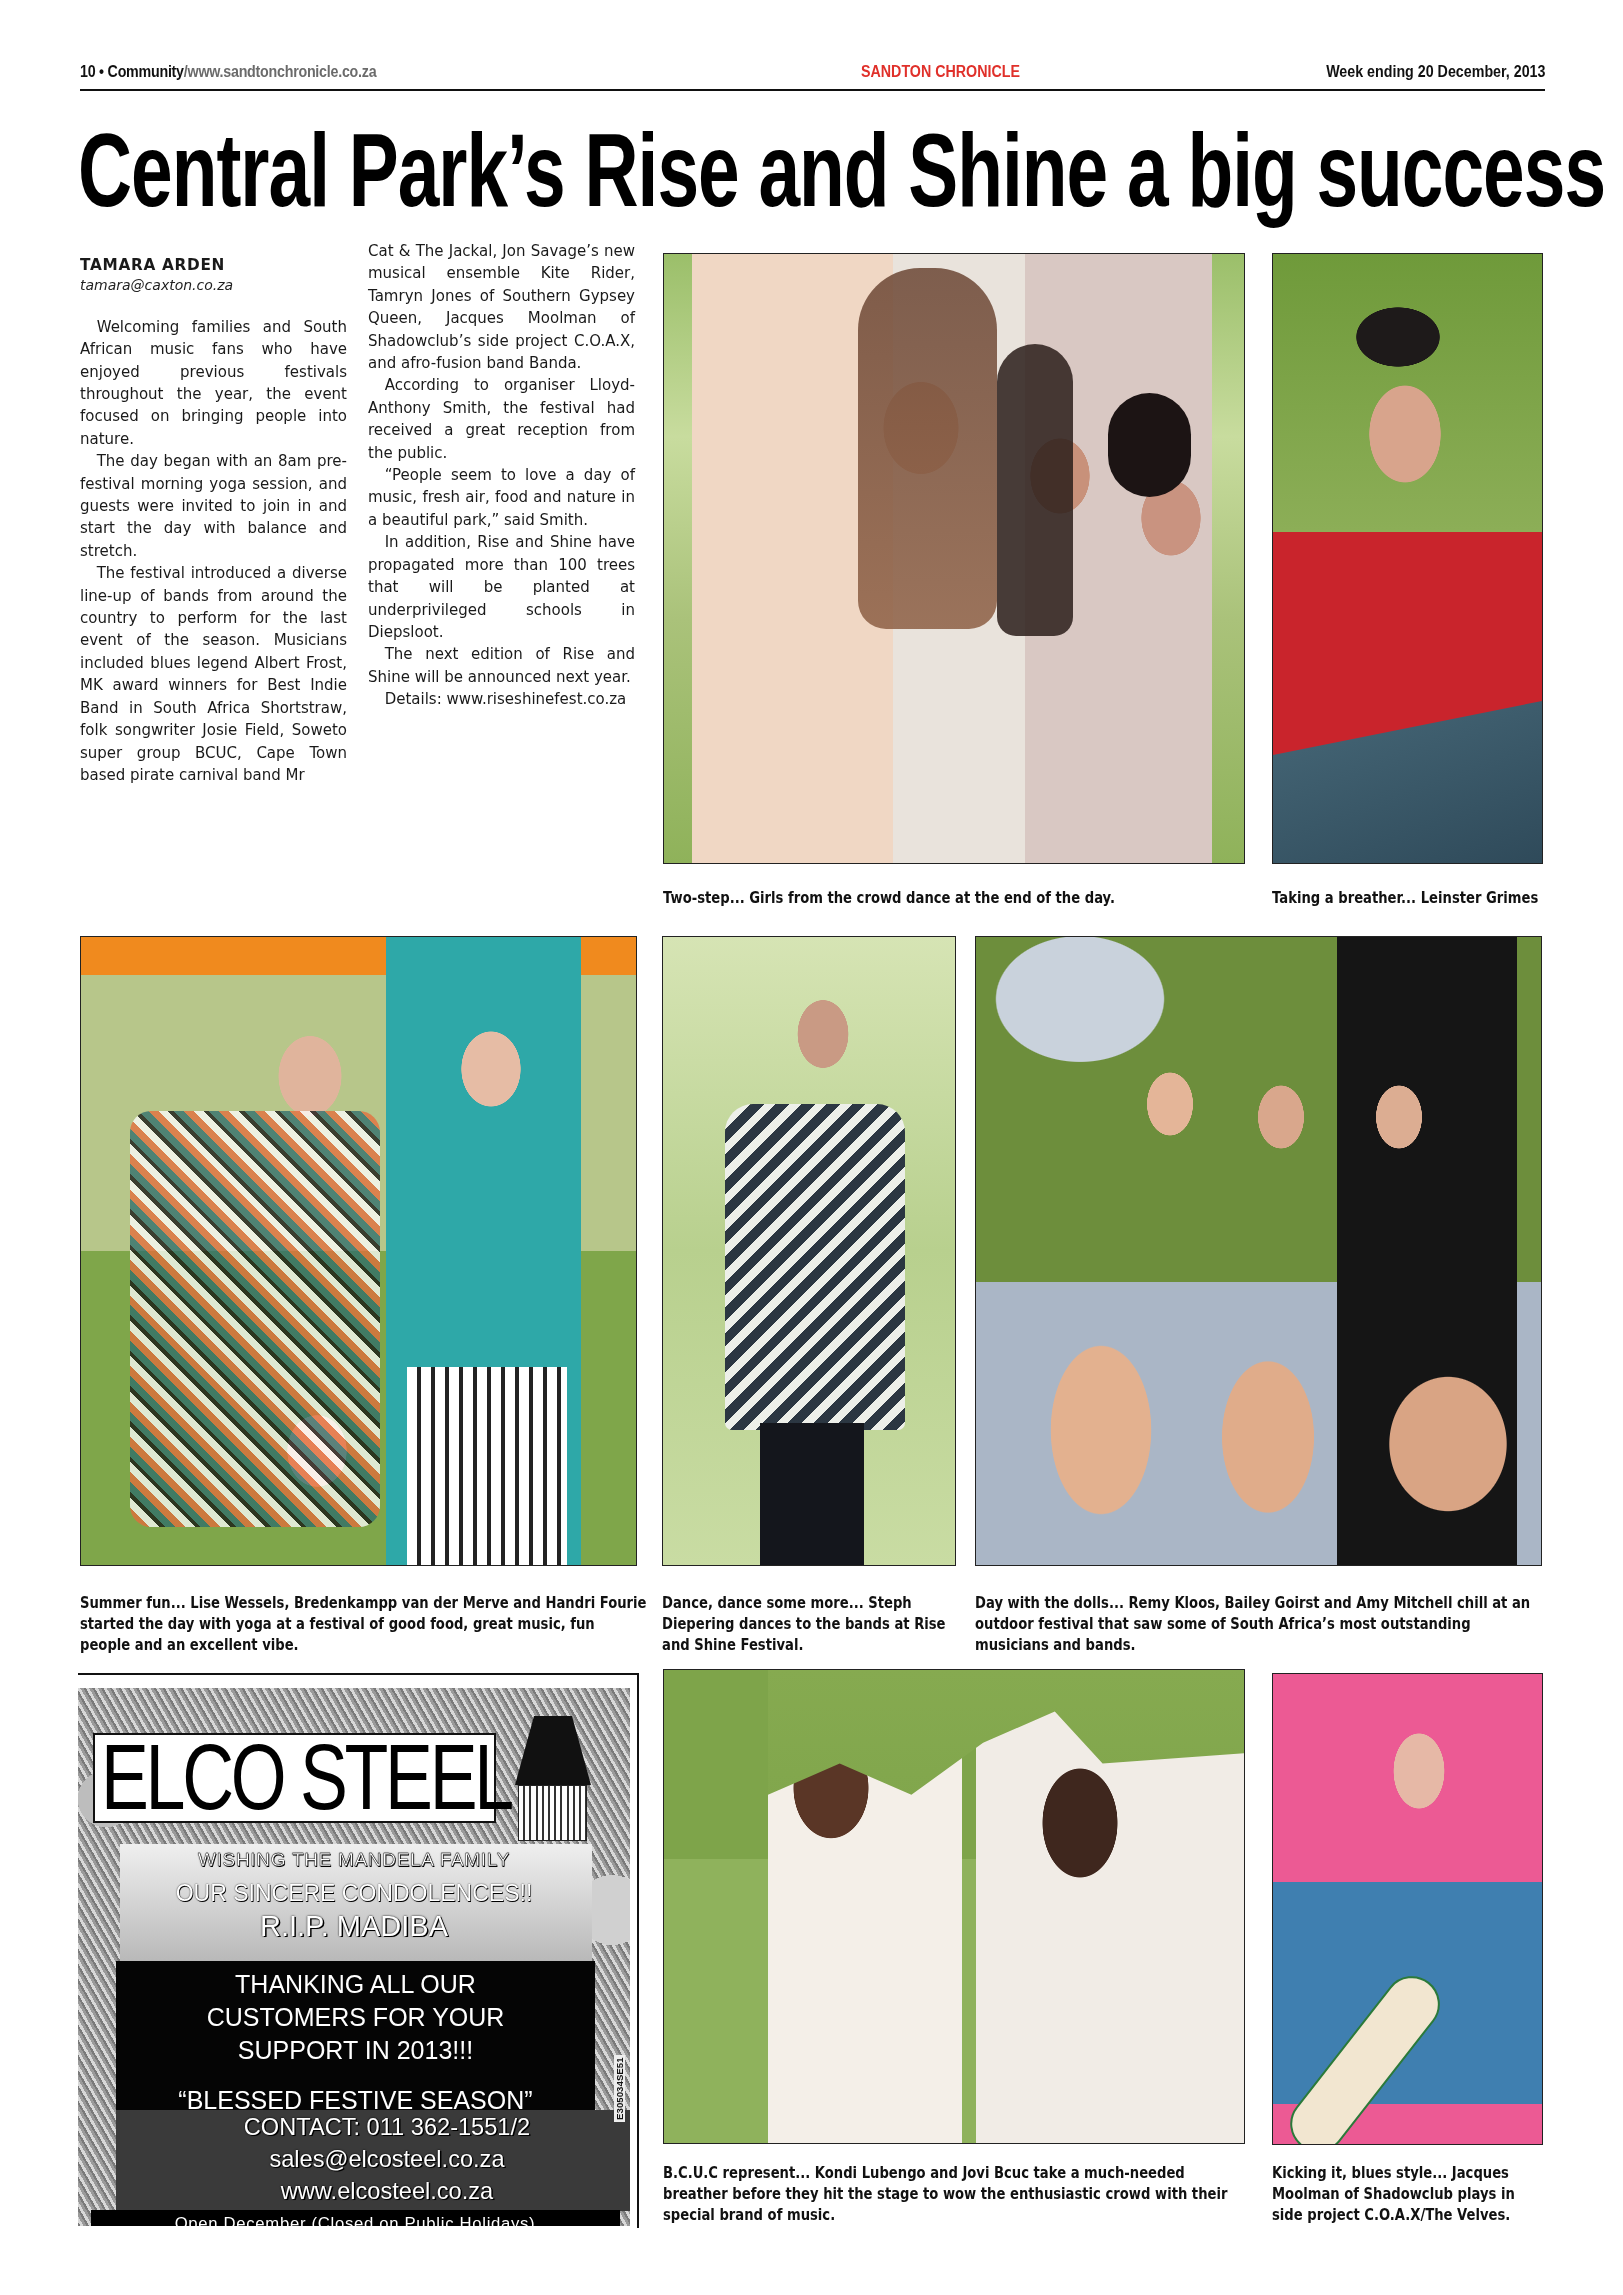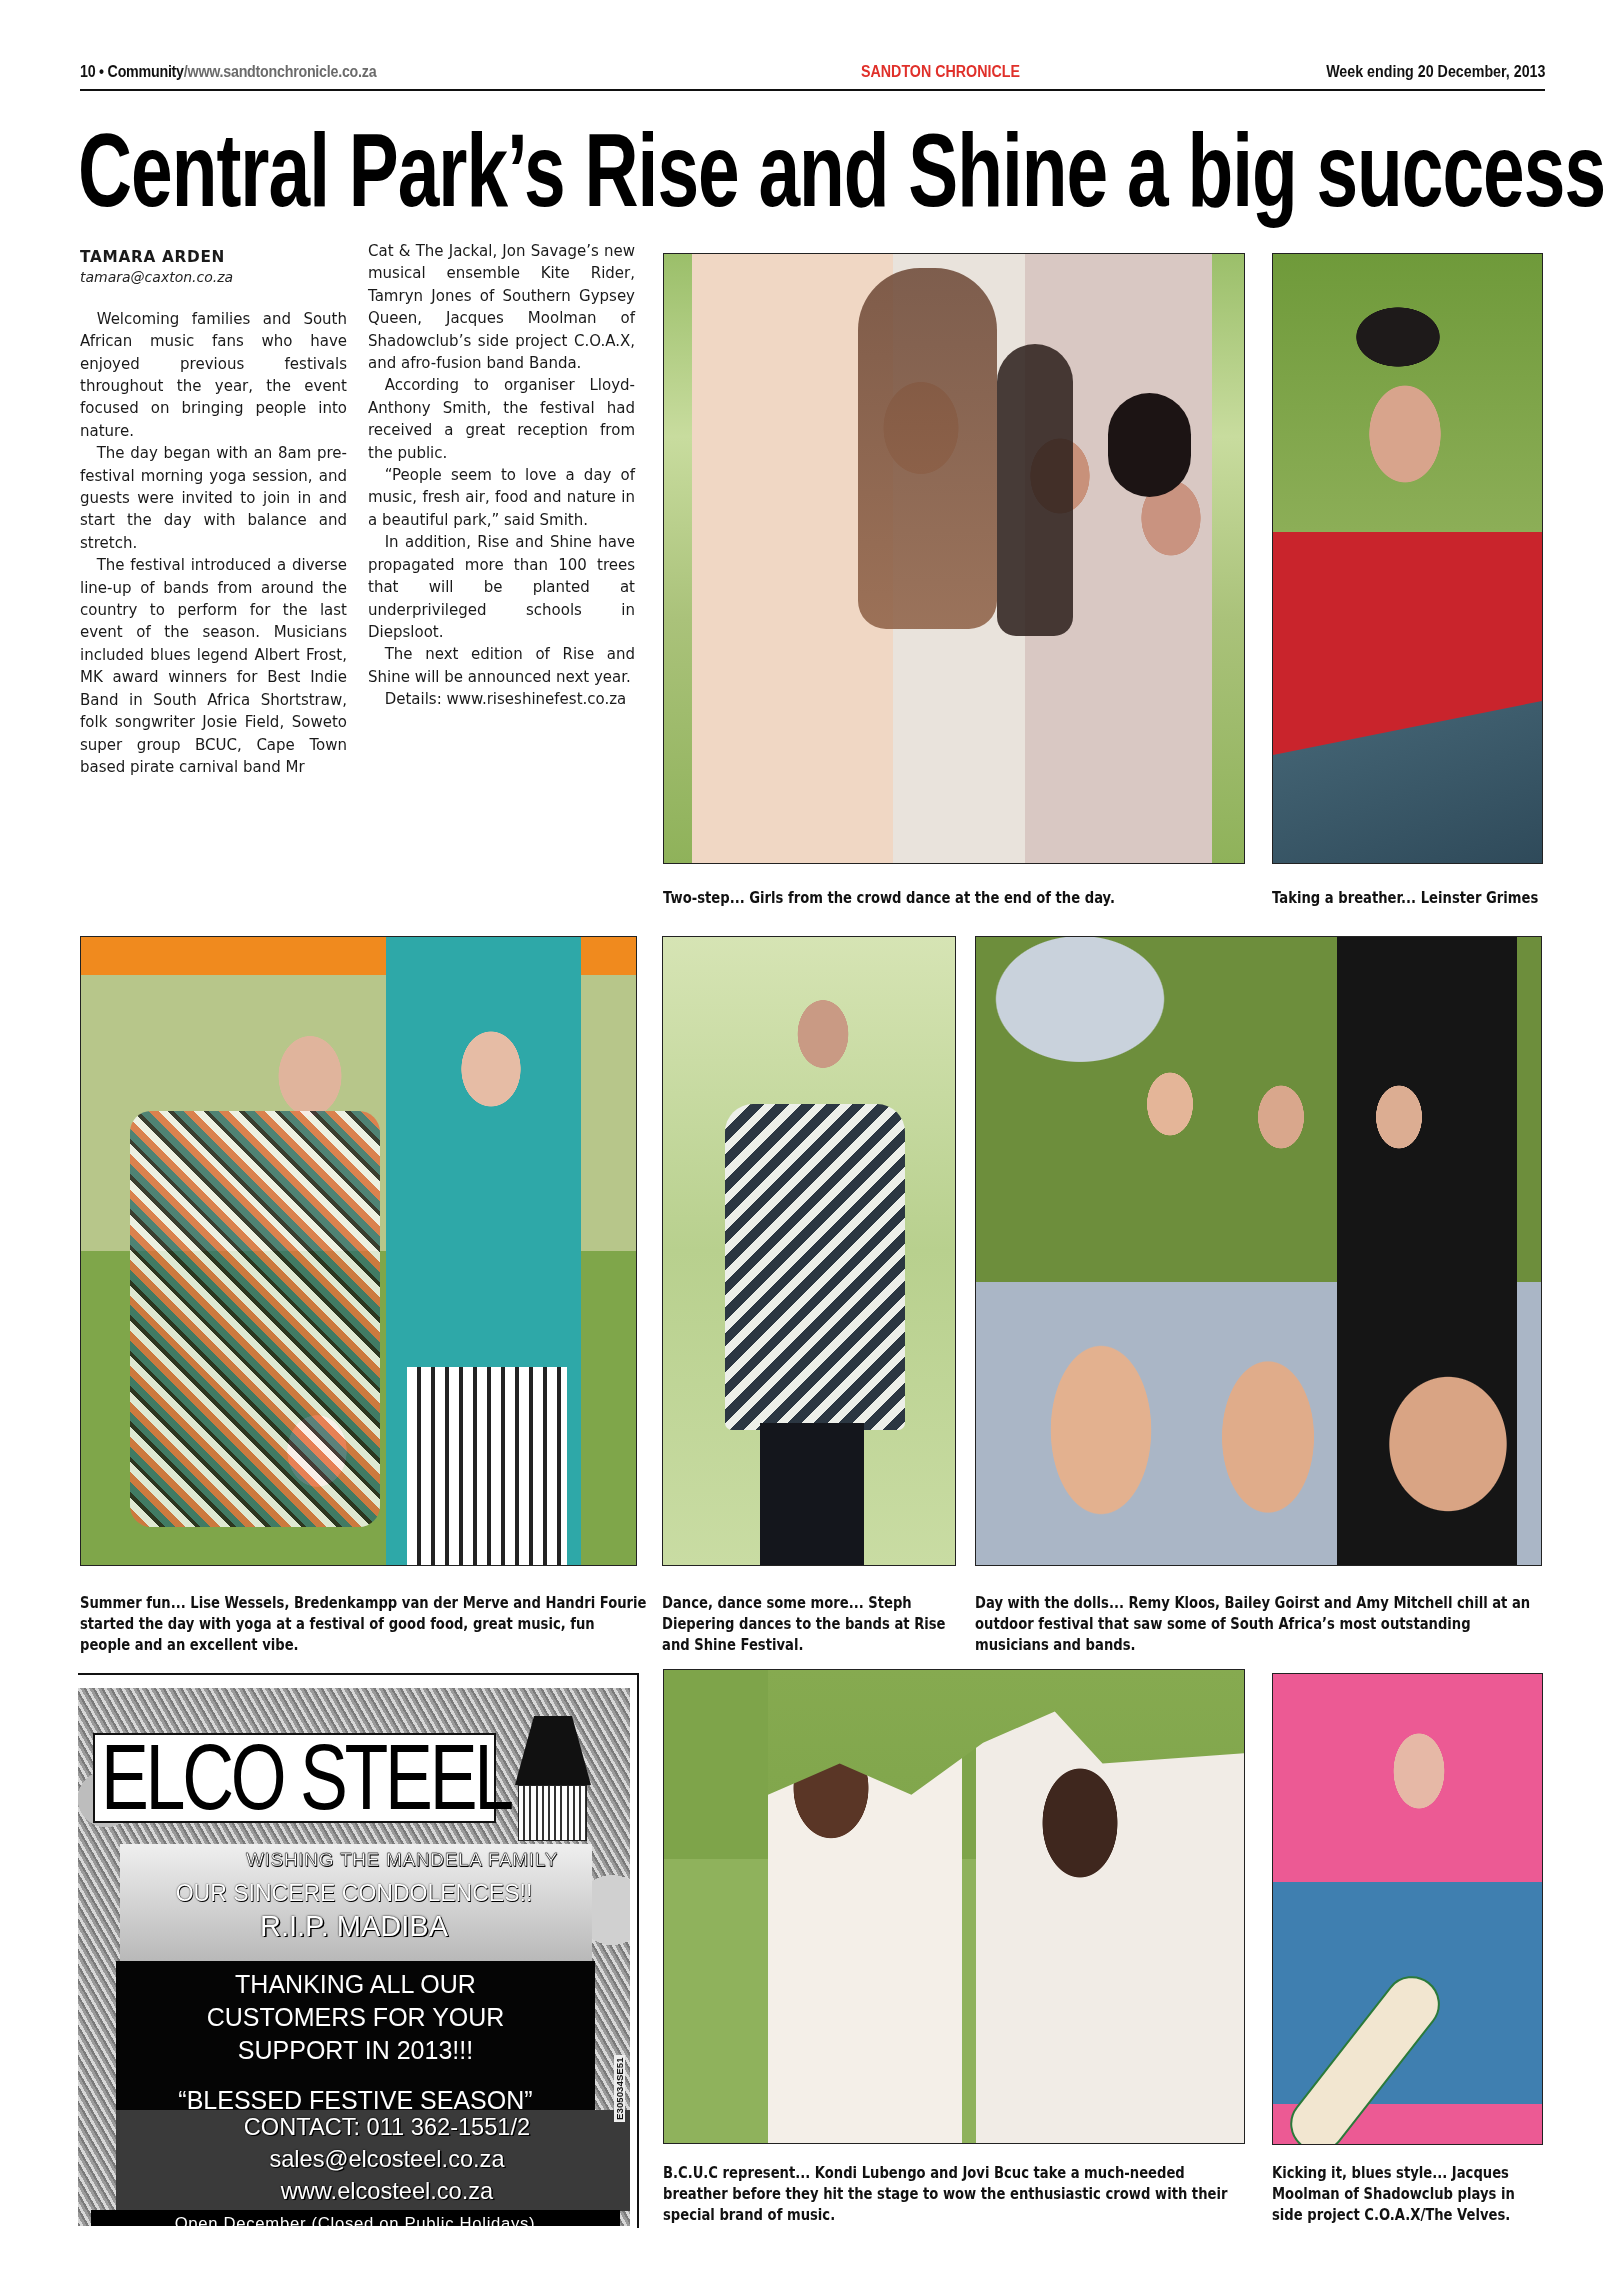--- a/index.html
+++ b/index.html
@@ -14,21 +14,21 @@
   .folio-right { position: absolute; right: 0; top: 0; font-weight: bold; font-size: 17.4px; transform: scaleX(0.82); transform-origin: right center; white-space: nowrap; }
   .folio-rule { position: absolute; left: 80px; top: 89px; width: 1465px; height: 2.1px; background: #111; }
 
   
   .headline { position: absolute; left: 78px; top: 111px; width: 1472px; height: 118px; font-family: "Liberation Sans", sans-serif; font-weight: bold; font-size: 104px; line-height: 118px; letter-spacing: -1.4px; transform: scaleX(0.72); transform-origin: left top; white-space: nowrap; color: #000; }
 
   
   .col { position: absolute; top: 248px; width: 267px; font-family: "DejaVu Sans", sans-serif; font-size: 15px; line-height: 22.4px; text-align: justify; color: #1a1a1a; }
   .col1 { left: 80px; }
   .col2 { left: 368px; top: 240px; }
-  .byline { font-family: "DejaVu Sans", sans-serif; font-weight: bold; font-size: 15.3px; letter-spacing: 0.7px; line-height: 19.4px; }
+  .byline { font-family: "DejaVu Sans", sans-serif; font-weight: bold; font-size: 15.3px; letter-spacing: 0.7px; line-height: 19.4px; margin-top: 8px; }
   .email { font-style: italic; font-size: 14px; line-height: 21px; margin-bottom: 19.4px; color: #222; }
   .para { text-indent: 16.7px; }
   .para.first { text-indent: 0; }
 
   
   .photo { position: absolute; border: 1.4px solid #222; overflow: hidden; }
   .p1 { left: 663px; top: 253px; width: 582px; height: 611px;
         background:
           radial-gradient(ellipse 62px 76px at 257px 174px, #d8a88a 0 60%, transparent 61%),
           radial-gradient(ellipse 49px 62px at 396px 222px, #c8917a 0 60%, transparent 61%),
@@ -105,21 +105,21 @@
           radial-gradient(circle at 534px 222px, #d0d0d0 0 35px, transparent 35px),
           repeating-linear-gradient(60deg, #7a7a7a 0 2.1px, #d8d8d8 2.1px 4.9px, #9a9a9a 4.9px 7.6px),
           #999; }
   .ad-logo { position: absolute; left: 15.3px; top: 45px; width: 403px; height: 90px; background: #fff; border: 2.1px solid #111; }
   .ad-logo-text { position: absolute; left: 5.6px; top: -5.6px; font-family: "Liberation Sans", sans-serif; font-size: 92px; line-height: 97px; color: #000; transform: scaleX(0.78); transform-origin: left top; white-space: nowrap; letter-spacing: -4.2px; }
   .ad-emblem { position: absolute; left: 430px; top: 28px; width: 90px; height: 125px; }
   .ad-emblem .tri { position: absolute; left: 7px; top: 0; width: 76px; height: 69px; background: #111; clip-path: polygon(25% 0,75% 0,100% 100%,0 100%); }
   .ad-emblem .bars { position: absolute; left: 10.4px; top: 69px; width: 69px; height: 56px; background: repeating-linear-gradient(90deg,#fff 0 4.2px,#333 4.2px 6.2px); border: 1.4px solid #222; }
   .ad-mid { position: absolute; left: 42px; top: 156px; width: 472px; height: 125px; background: linear-gradient(180deg,#efefef,#b5b5b5); }
   .ad-line { position: absolute; left: 0; width: 100%; text-align: center; font-family: "Liberation Sans", sans-serif; color: #000; white-space: nowrap; }
-  .ad-wish { top: 161px; font-size: 19px; letter-spacing: 0.7px; -webkit-text-stroke: 0.3px #000; color: #fff; text-shadow: 0 0 1.4px #000, 0.7px 0.7px 0 #000; margin-left: 48px; }
+  .ad-wish { top: 161px; font-size: 19px; letter-spacing: 0.7px; -webkit-text-stroke: 0.3px #000; color: #fff; text-shadow: 0 0 1.4px #000, 0.7px 0.7px 0 #000; }
   .ad-cond { top: 192px; font-size: 23px; color: #fff; text-shadow: 0 0 1.4px #000, 0.7px 0.7px 0 #000; }
   .ad-rip { top: 222px; font-size: 29px; color: #fff; text-shadow: 0 0 2.1px #000, 1.4px 1.4px 0 #000; }
   .ad-black { position: absolute; left: 38px; top: 273px; width: 479px; height: 149px; background: #050505; }
   .ad-thank { font-size: 25px; line-height: 35px; color: #fff; }
   .ad-grey { position: absolute; left: 38px; top: 422px; width: 542px; height: 101px; background: #3a3a3a; }
   .ad-contact { font-size: 23.6px; line-height: 32px; color: #fff; text-shadow: 0 0 2.1px #000, 1.4px 1.4px 0 #000; }
   .ad-open { position: absolute; left: 12.5px; top: 522px; width: 529px; height: 28px; background: #000; color: #fff; font-size: 16.7px; line-height: 28px; text-align: center; letter-spacing: 0.7px; }
   .ad-code { position: absolute; left: 536px; top: 434px; font-size: 9.7px; font-weight: bold; color: #111; transform: rotate(-90deg); transform-origin: left top; white-space: nowrap; background: #eee; padding: 0 2.1px; }
 </style>
 </head>

